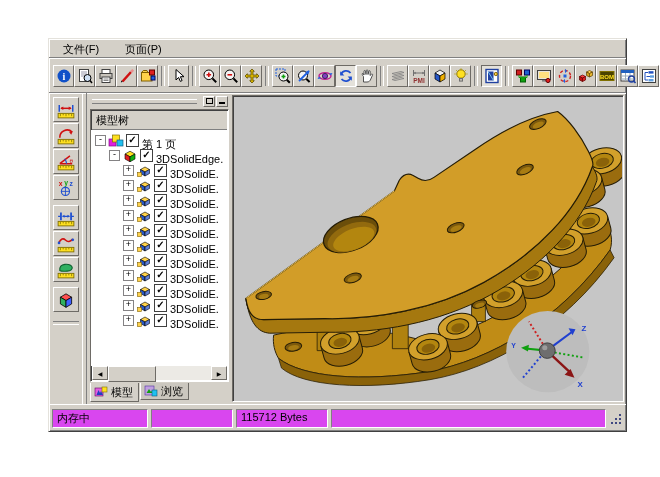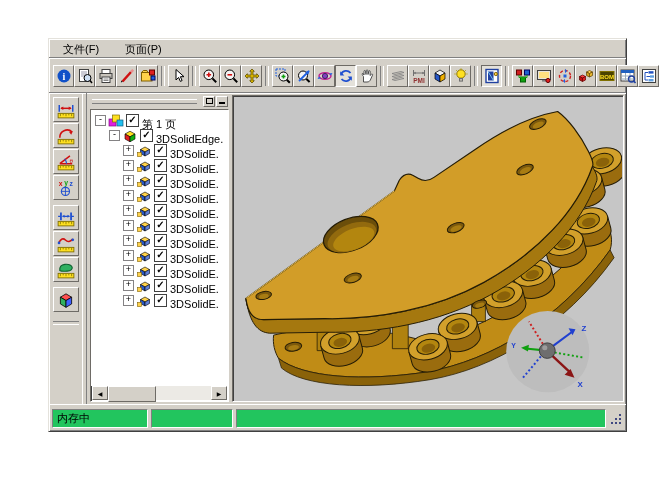--- a/index.html
+++ b/index.html
@@ -71,21 +71,21 @@
   .tabicon svg{width:14px;height:12px;display:block;}
   
   .viewport{flex:1;position:relative;background:#c6c6c6;min-width:0;
             border:1px solid;border-color:#6e6b66 #ffffff #ffffff #6e6b66;
             box-shadow:inset 1px 1px 0 #404040;margin:2px 2px 2px 0;}
   .viewport svg{position:absolute;inset:1px;width:calc(100% - 2px);height:calc(100% - 2px);}
   
   .statusbar{height:22px;flex:none;display:flex;align-items:center;gap:3px;padding:2px 3px;
              border-top:1px solid #ffffff;}
   .sfield{height:16px;border:1px solid;border-color:#808080 #ffffff #ffffff #808080;
-          padding:1px 4px 0 4px;white-space:nowrap;overflow:hidden;background:#22c55e;}
+          padding:1px 4px 0 4px;white-space:nowrap;overflow:hidden;background:#d946ef;}
   .sgrip{width:14px;height:16px;flex:none;display:flex;align-items:flex-end;justify-content:flex-end;}
 </style>
 </head>
 <body>
 
 <div class="canvas">
   <div class="app">
 
     <div class="menubar" id="menubar">
         <div class="menu-item">文件(F)</div>
@@ -441,20 +441,21 @@
         <div class="dock-top">
           <div class="dock-grip"></div>
           <button class="minibtn">
               <span class="glyph-sq"></span>
             </button>
           <button class="minibtn">
               <span class="glyph-bar"></span>
             </button>
         </div>
         <div class="dock-client">
+          <div class="dock-title">模型树</div>
           <div class="tree" id="tree-rows">
               <div class="trow" style="padding-left: 2px;">
                 <span class="expbox">-</span>
                 <span class="ticon">
                   <svg viewBox="0 0 16 14" xmlns="http://www.w3.org/2000/svg">
                     <rect x="1" y="5" width="7" height="7" fill="#e020e0" stroke="#801080" stroke-width=".7"></rect>
                     <rect x="4.5" y="1" width="7" height="7" fill="#ffe020" stroke="#807000" stroke-width=".7"></rect>
                     <rect x="9" y="6" width="6" height="6" fill="#20c0f0" stroke="#106080" stroke-width=".7"></rect>
                   </svg>
                 </span>
@@ -618,20 +619,42 @@
               </div>
             </div>
           <div class="hscroll">
             <div class="harrow">◀</div>
             <div class="htrack">
                 <div class="hthumb"></div>
               </div>
             <div class="harrow">▶</div>
           </div>
         </div>
+        <div class="dtabs" id="dtabs">
+            <div class="dtab active">
+              <span class="tabicon">
+                <svg viewBox="0 0 14 12" xmlns="http://www.w3.org/2000/svg">
+                  <rect x="1" y="2" width="8" height="8" fill="#e060e0" stroke="#600060" stroke-width=".6"></rect>
+                  <path d="M2.5 9l2-5 1.5 3 1-2 2 4z" fill="#2040c0"></path>
+                  <rect x="8" y="1" width="5" height="5" fill="#ffe020" stroke="#807000" stroke-width=".6"></rect>
+                </svg>
+              </span>
+              <span class="tablabel">模型</span>
+            </div>
+            <div class="dtab">
+              <span class="tabicon">
+                <svg viewBox="0 0 14 12" xmlns="http://www.w3.org/2000/svg">
+                  <rect x="1" y="1" width="9" height="9" fill="#c0a0e0" stroke="#5030a0" stroke-width=".6"></rect>
+                  <path d="M2.5 8l2.5-4 2 3 1-1.5L10 8z" fill="#10a010"></path>
+                  <rect x="8" y="5" width="5" height="6" fill="#20c0f0" stroke="#106080" stroke-width=".6"></rect>
+                </svg>
+              </span>
+              <span class="tablabel">浏览</span>
+            </div>
+          </div>
       </div>
 
       <div class="viewport">
         <svg viewBox="0 0 392 313" preserveAspectRatio="none">
 
           <path d="M40,246 C90,234 140,238 185,250 C240,248 300,215 376,130 C381,138 383,148 380,158 C330,230 260,272 195,284 C130,294 70,290 45,270 C41,263 39,255 40,246 Z" fill="#c08c16" stroke="#2a2008" stroke-width="1"></path>
           <path d="M380,158 C330,230 260,272 195,284 C130,294 70,290 45,270 L48,280 C70,299 132,303 198,292 C262,281 334,238 384,166 Z" fill="#8a6209" stroke="#2a2008" stroke-width=".8"></path>
 
           <g fill="#b0820f" stroke="#241c06" stroke-width=".8">
             <path d="M84,224 h14 v38 h-14 z"></path>
@@ -767,20 +790,21 @@
             <text x="347" y="300" font-size="8" font-weight="bold" fill="#2040d0" font-family="Liberation Sans, sans-serif">X</text>
             <text x="280" y="259" font-size="7" font-weight="bold" fill="#2040d0" font-family="Liberation Sans, sans-serif">Y</text>
           </g>
         </svg>
       </div>
     </div>
 
     <div class="statusbar" id="statusbar">
         <div class="sfield" style="width: 86px;">内存中</div>
         <div class="sfield" style="width: 72px;"></div>
+        <div class="sfield" style="width: 82px;">115712 Bytes</div>
         <div class="sfield" style="flex: 1 1 0%;"></div>
         <div class="sgrip">
           <svg width="13" height="13" xmlns="http://www.w3.org/2000/svg">
             <g fill="#404880">
               <rect x="9" y="1" width="2" height="2"></rect>
               <rect x="9" y="5" width="2" height="2"></rect>
               <rect x="5" y="5" width="2" height="2"></rect>
               <rect x="9" y="9" width="2" height="2"></rect>
               <rect x="5" y="9" width="2" height="2"></rect>
               <rect x="1" y="9" width="2" height="2"></rect>

